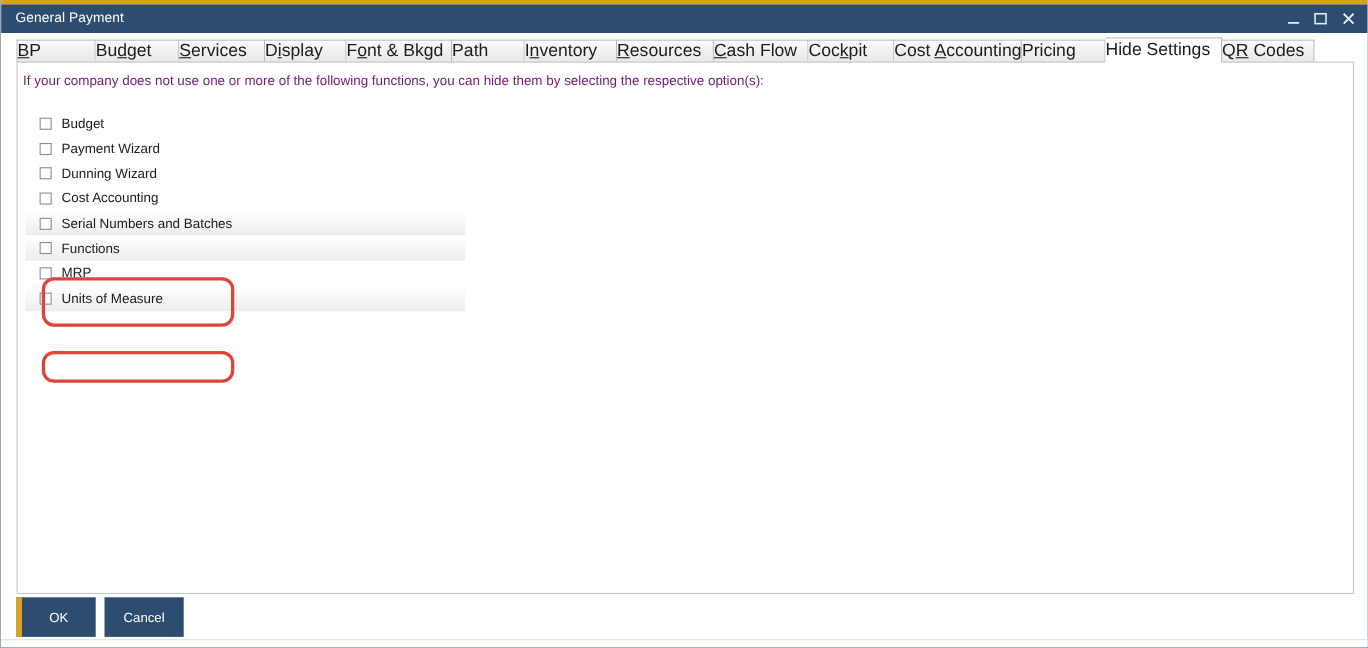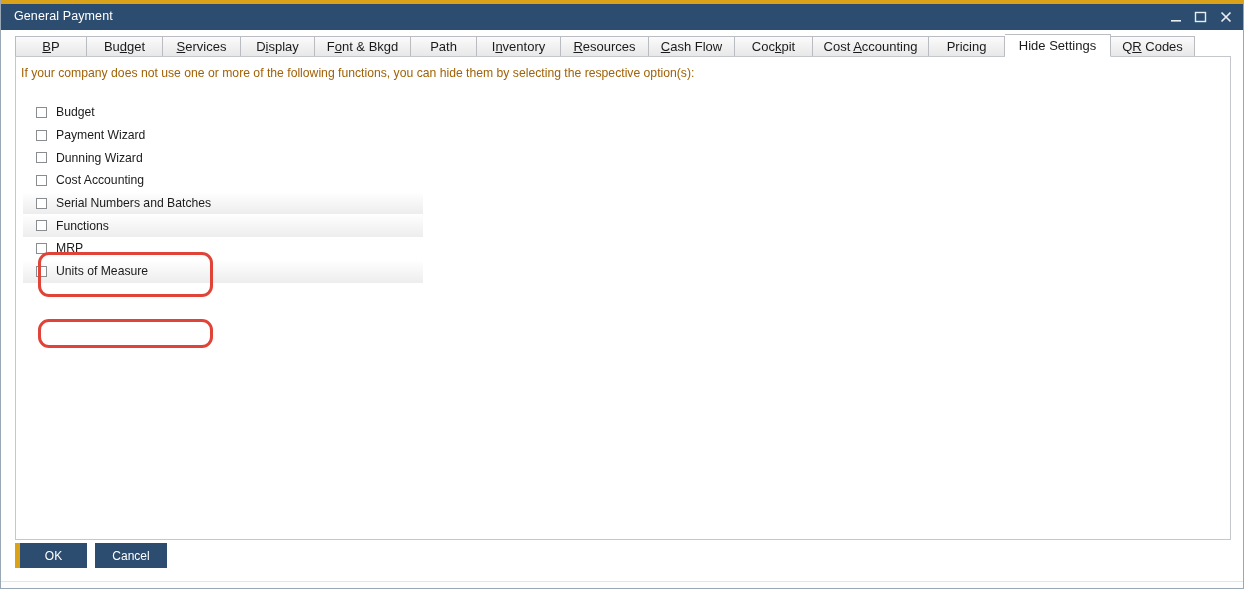--- a/index.html
+++ b/index.html
@@ -89,24 +89,24 @@
     align-items: flex-end;
   }
   .tab {
     position: relative;
     height: 21px;
     box-sizing: border-box;
     background: linear-gradient(to bottom, #fbfbfb 0%, #f0f0f0 55%, #e8e8e8 100%);
     border: 1px solid #b9bcc0;
     border-bottom: 1px solid #a9acb0;
     border-left: none;
-    font-size: 13px;
+    font-size: 16px;
     color: #1b1b1b;
     line-height: 19px;
-    text-align: center;
+    text-align: left;
     white-space: nowrap;
     cursor: default;
   }
   .tab:first-child { border-left: 1px solid #b9bcc0; }
   .tab.active {
     background: #ffffff;
     border-bottom: 1px solid #ffffff;
     height: 23px;
     line-height: 21px;
     font-weight: normal;
@@ -124,21 +124,21 @@
     box-sizing: border-box;
     background: #ffffff;
     border: 1px solid #c4c7cb;
   }
 
   #intro {
     position: absolute;
     left: 5px;
     top: 9px;
     font-size: 12.2px;
-    color: #a16207;
+    color: #701a75;
     white-space: nowrap;
   }
 
   
   #optlist {
     position: absolute;
     left: 7px;
     top: 44px;
     width: 400px;
   }
@@ -184,21 +184,21 @@
   #footer {
     position: absolute;
     left: 14px;
     top: 513px;
     width: 1216px;
     height: 30px;
   }
   .btn {
     position: absolute;
     top: 0;
-    height: 25px;
+    height: 36px;
     box-sizing: border-box;
     background: #2c4d70;
     color: #ffffff;
     font-size: 12px;
     line-height: 22px;
     text-align: center;
     border: none;
     padding: 0;
     cursor: default;
     font-family: "Liberation Sans", sans-serif;

